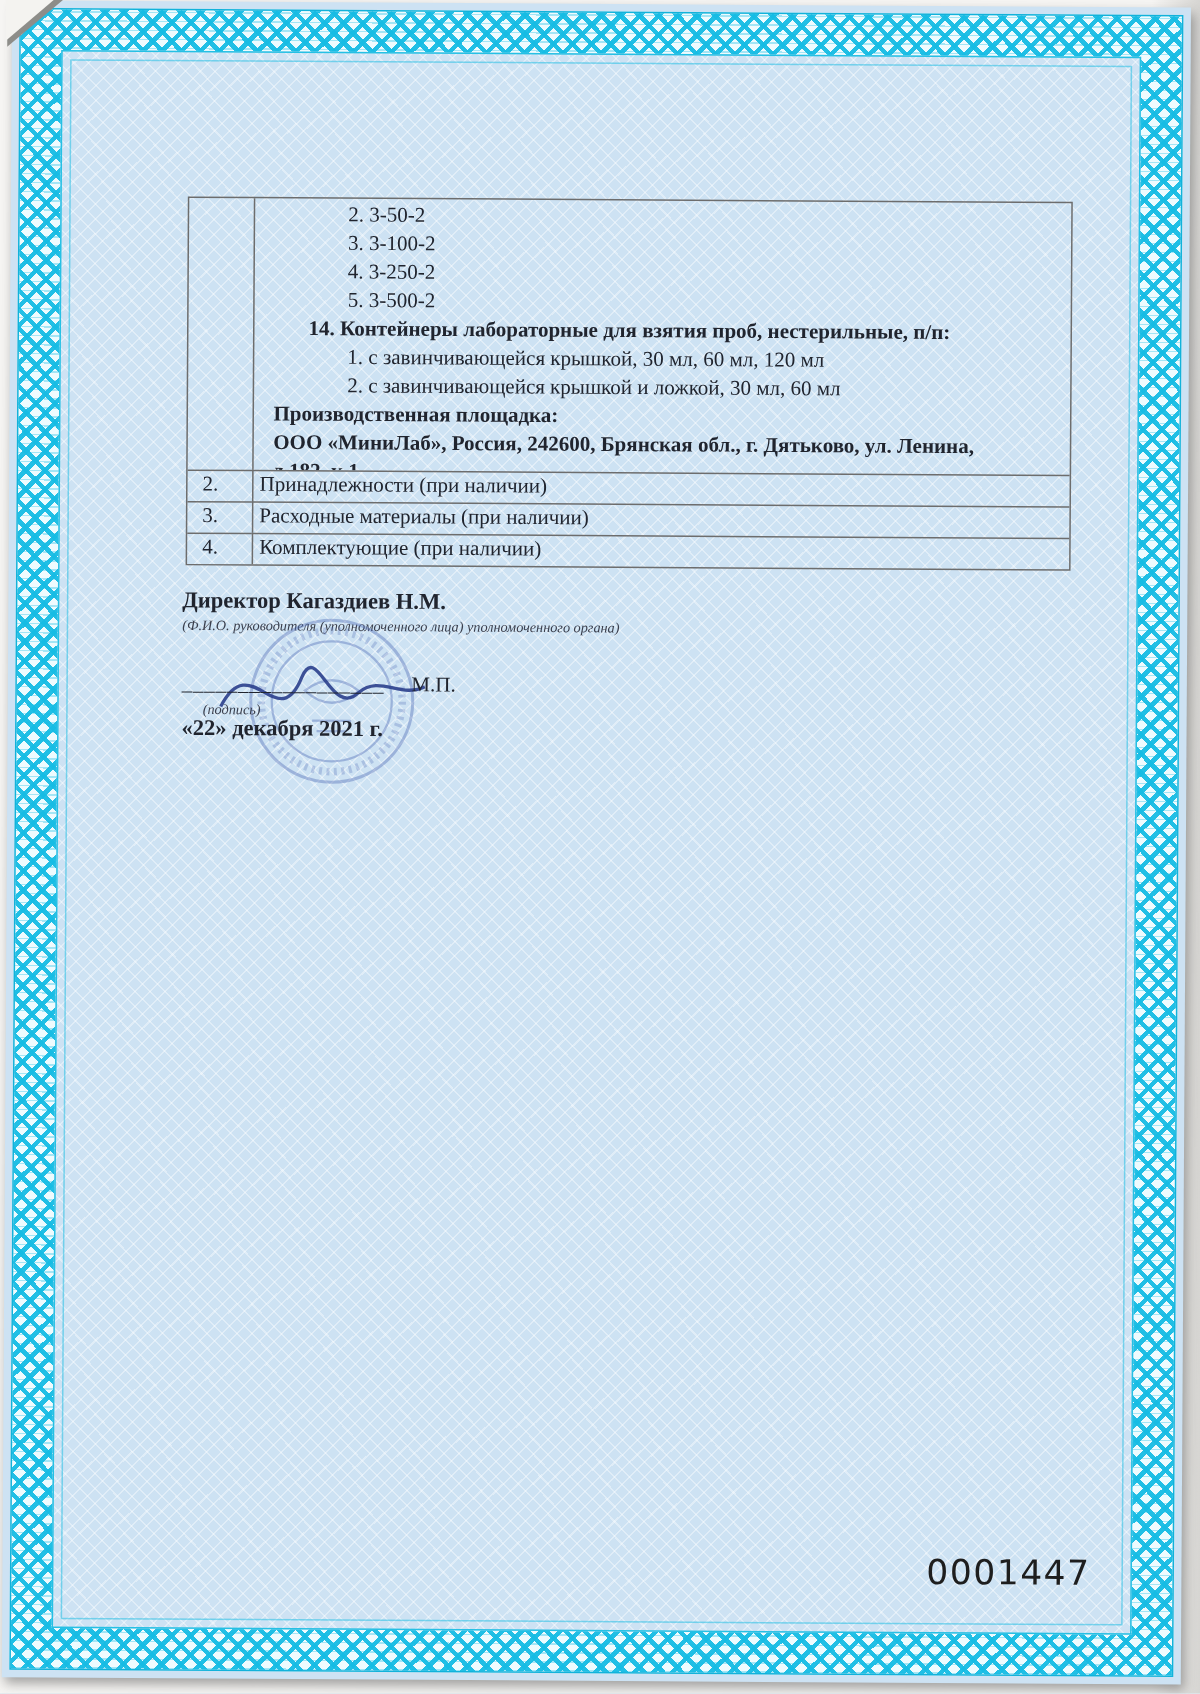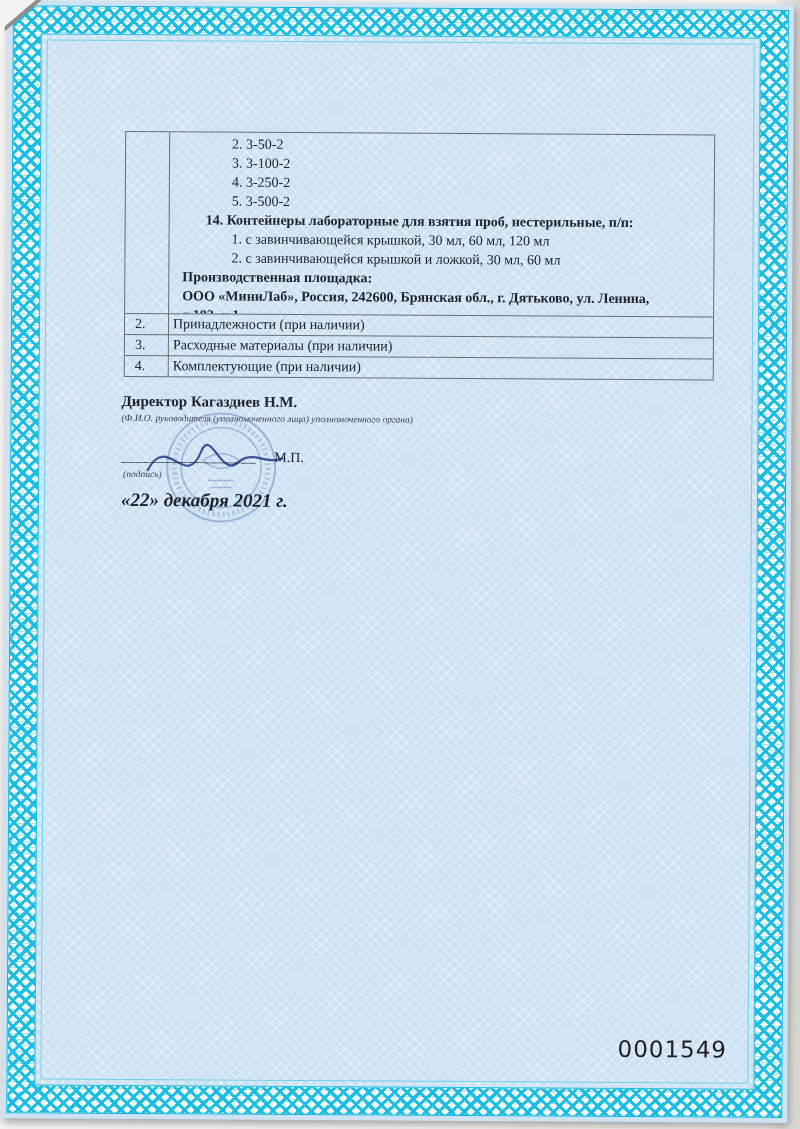--- a/index.html
+++ b/index.html
@@ -66,22 +66,22 @@
   .ind-model{padding-left:58px;}
   .ind-item14{padding-left:32px;font-weight:bold;}
   .ind-sub{padding-left:58px;}
   .ind-site{padding-left:9px;font-weight:bold;}
 
   
   .director{position:absolute;left:116px;top:392px;font-weight:bold;font-size:15px;}
   .director-caption{position:absolute;left:116px;top:412px;font-size:9.5px;font-style:italic;color:#3a3f4d;}
   .sig-line-row{position:absolute;left:116px;top:448px;font-size:14px;letter-spacing:.5px;}
   .sig-line-row .mp{margin-left:18px;letter-spacing:0;}
-  .sig-caption{position:absolute;left:118px;top:468px;font-size:9.5px;font-style:italic;color:#3a3f4d;}
-  .date-line{position:absolute;left:116px;top:488px;font-weight:bold;font-size:19px;font-style:italic;}
+  .sig-caption{position:absolute;left:130px;top:468px;font-size:9.5px;font-style:italic;color:#3a3f4d;}
+  .date-line{position:absolute;left:116px;top:477px;font-weight:bold;font-size:15px;}
   .stamp{position:absolute;left:128px;top:404px;width:176px;height:126px;pointer-events:none;}
 
   
   .serial{
     position:absolute;left:616px;top:1032px;
     font-family:"DejaVu Sans", sans-serif;
     font-size:23px;color:#1e1e1e;letter-spacing:1px;
   }
 </style>
 </head>
@@ -136,16 +136,16 @@
         </g>
         <path d="M14,66 C34,26 52,86 68,46 C78,22 88,74 106,56 C120,44 134,60 150,52" stroke="#2b3f8c" stroke-width="2.2" fill="none" opacity="0.9"></path>
       </svg>
 
       <div class="sig-line-row">
         <span>__________________</span><span class="mp">М.П.</span>
       </div>
       <div class="sig-caption">(подпись)</div>
       <div class="date-line">«22» декабря 2021 г.</div>
 
-      <div class="serial">0001549</div>
+      <div class="serial">0001447</div>
     </div>
   </div>
 </div>
 
 </body></html>

